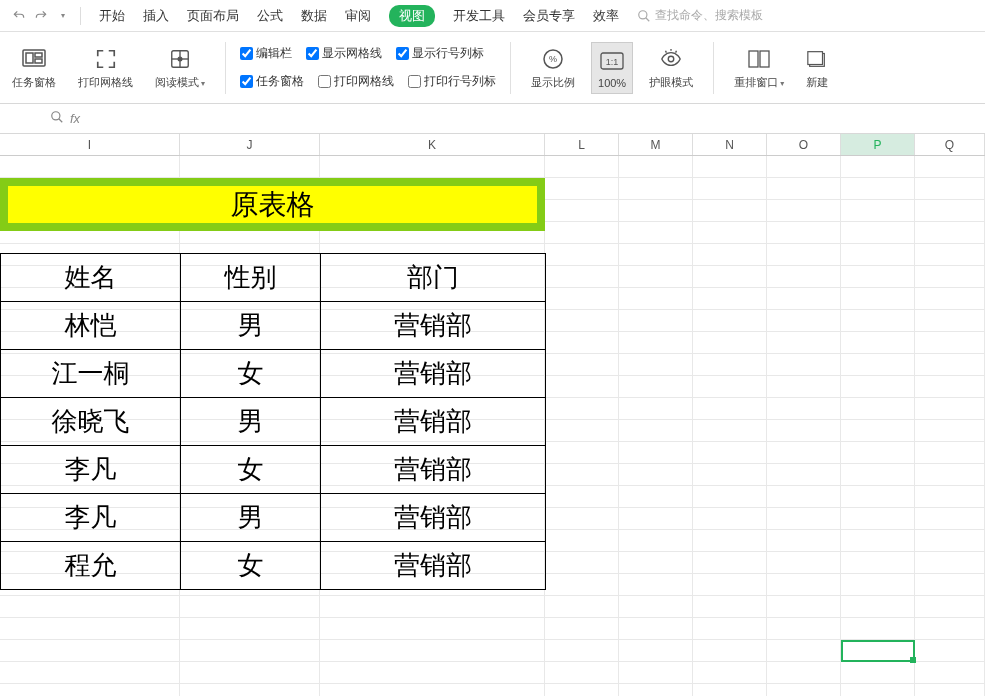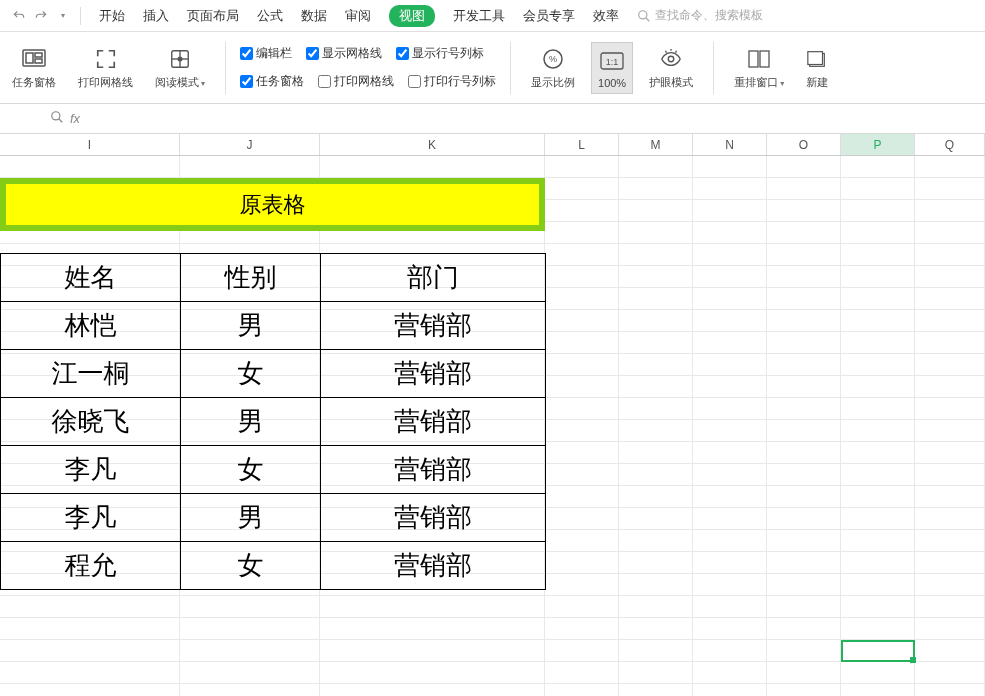--- a/index.html
+++ b/index.html
@@ -29,21 +29,21 @@
     .formula-bar .mag { color: #888; }
     
     .col-headers { height: 22px; display: flex; border-bottom: 1px solid #ccc; font-size: 12px; color: #555; }
     .ch { border-right: 1px solid #ddd; display: flex; align-items: center; justify-content: center; position: relative; }
     .ch.sel { background: #d6ece0; color: #23b35c; font-weight: 500; }
     
     .grid { position: relative; }
     .row { display: flex; height: 22px; }
     
     .data-area { position: absolute; left: 0; top: 22px; }
-    .title-cell { height: 53px; width: 545px; background: #ffff00; border: 6px solid #84cc16; display: flex; align-items: center; justify-content: center; font-size: 22px; font-weight: 400; }
+    .title-cell { height: 53px; width: 545px; background: #ffff00; border: 8px solid #84cc16; display: flex; align-items: center; justify-content: center; font-size: 28px; font-weight: 400; }
     .dtable { border-collapse: collapse; margin-top: 22px; }
     .dtable td { border: 1.5px solid #000; font-size: 26px; text-align: center; height: 48px; padding: 0 8px; }
     .dtable td.c-name { width: 180px; }
     .dtable td.c-gender { width: 140px; }
     .dtable td.c-dept { width: 225px; }
     
     .sel-cell { position: absolute; border: 2px solid #23b35c; background: #fff; pointer-events: none; }
     .sel-cell::after { content: ""; position: absolute; right: -3px; bottom: -3px; width: 6px; height: 6px; background: #23b35c; }
     
     .arrow { position: absolute; pointer-events: none; }

